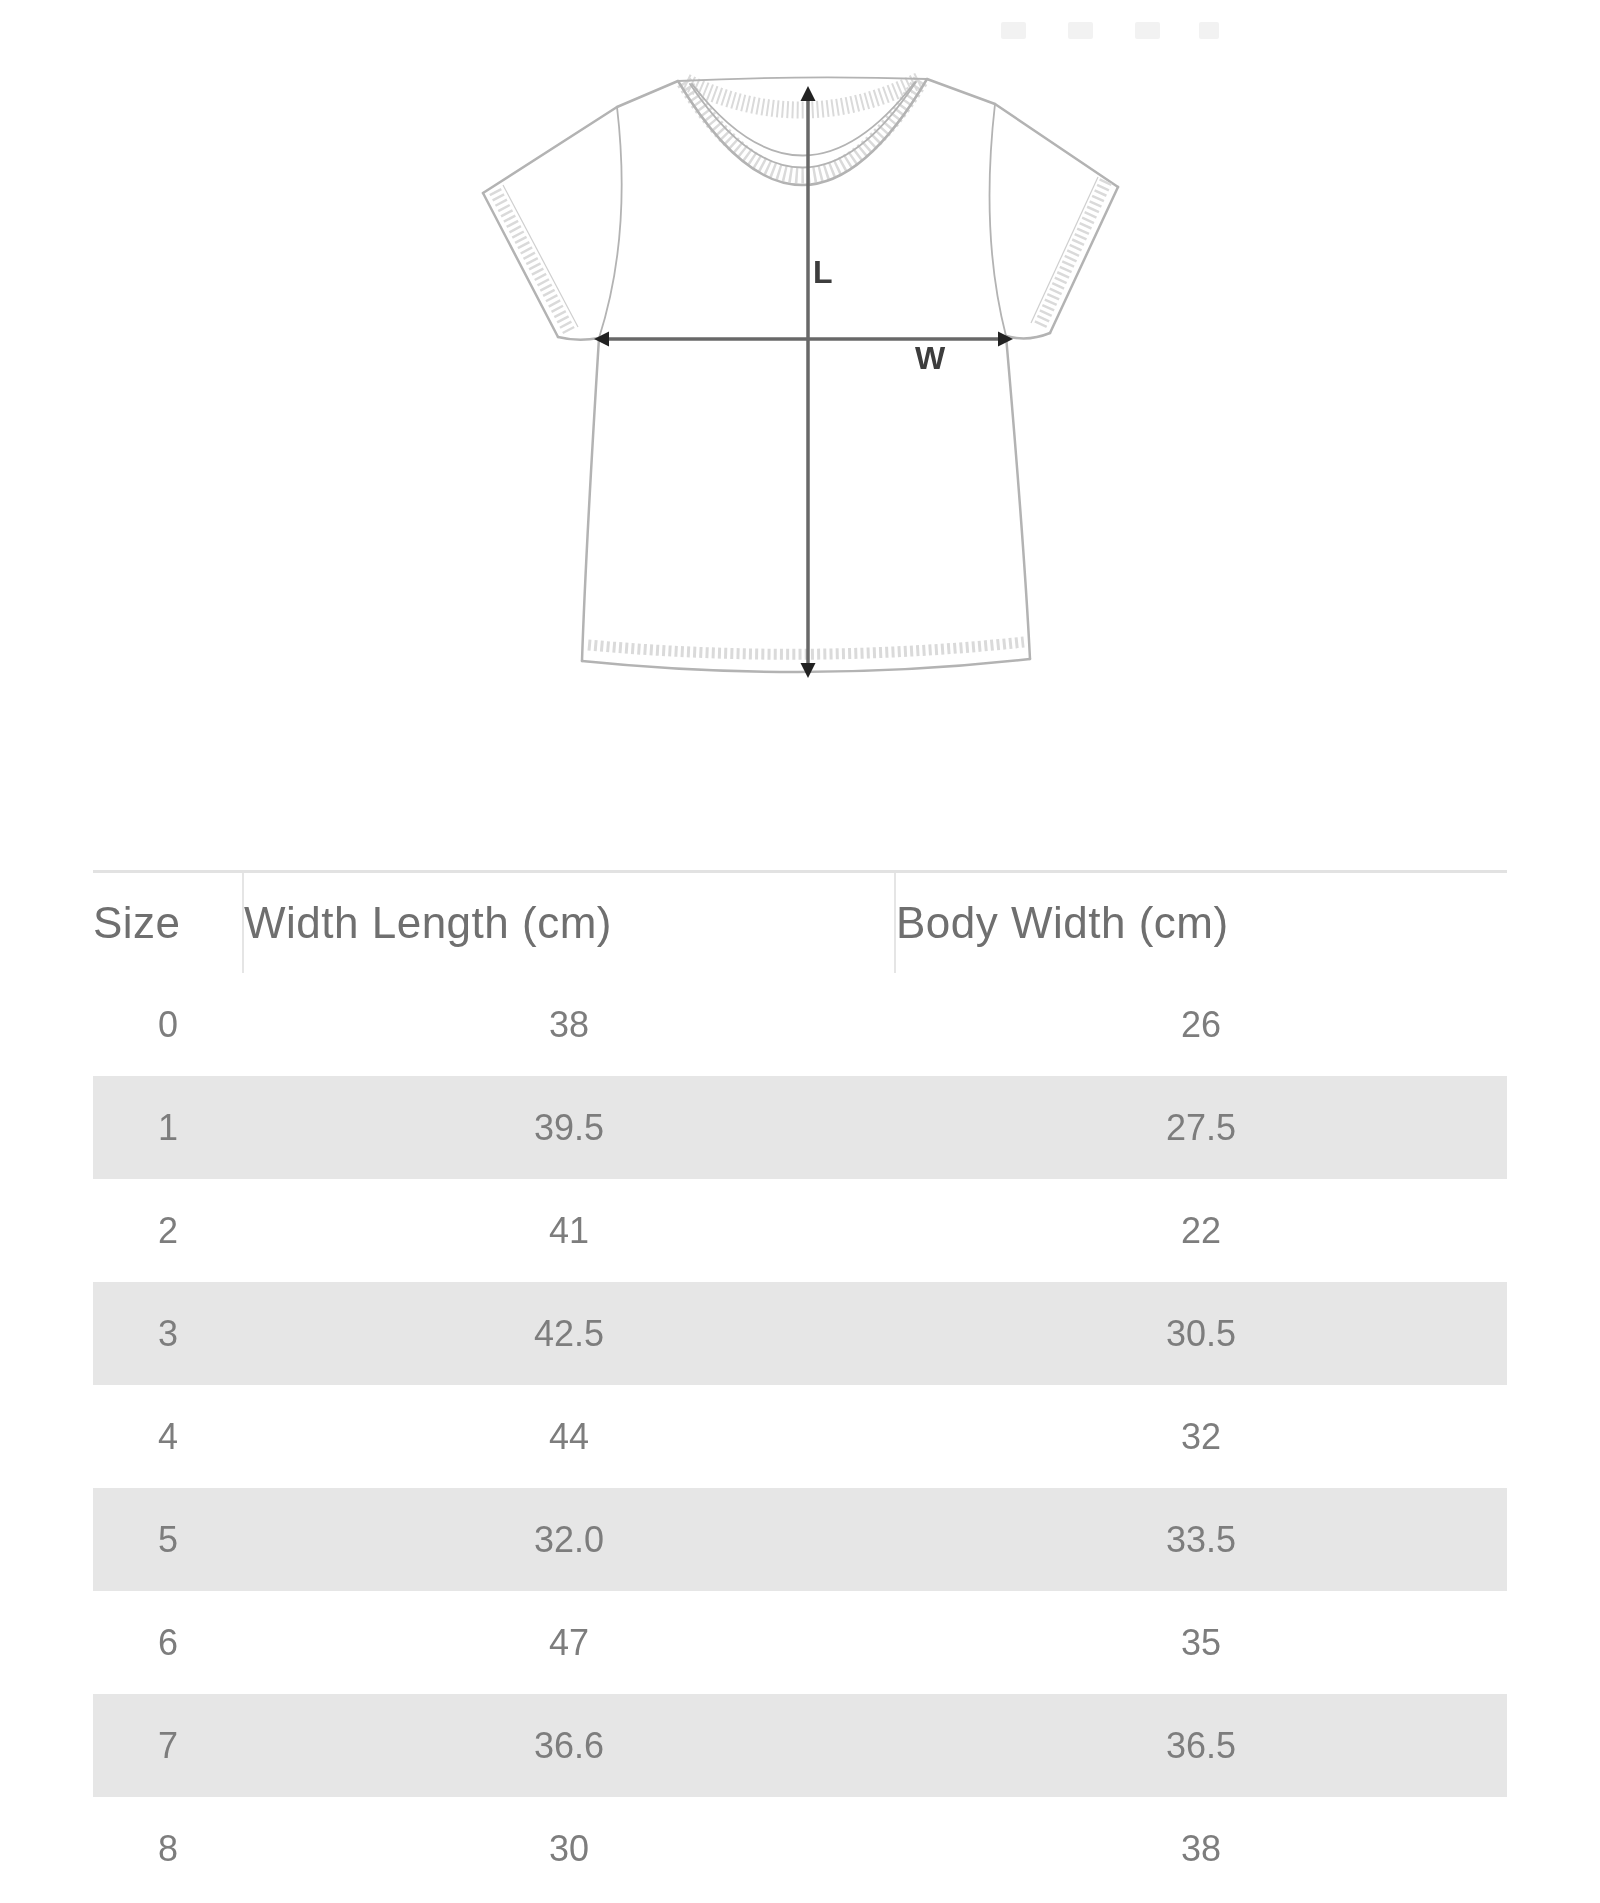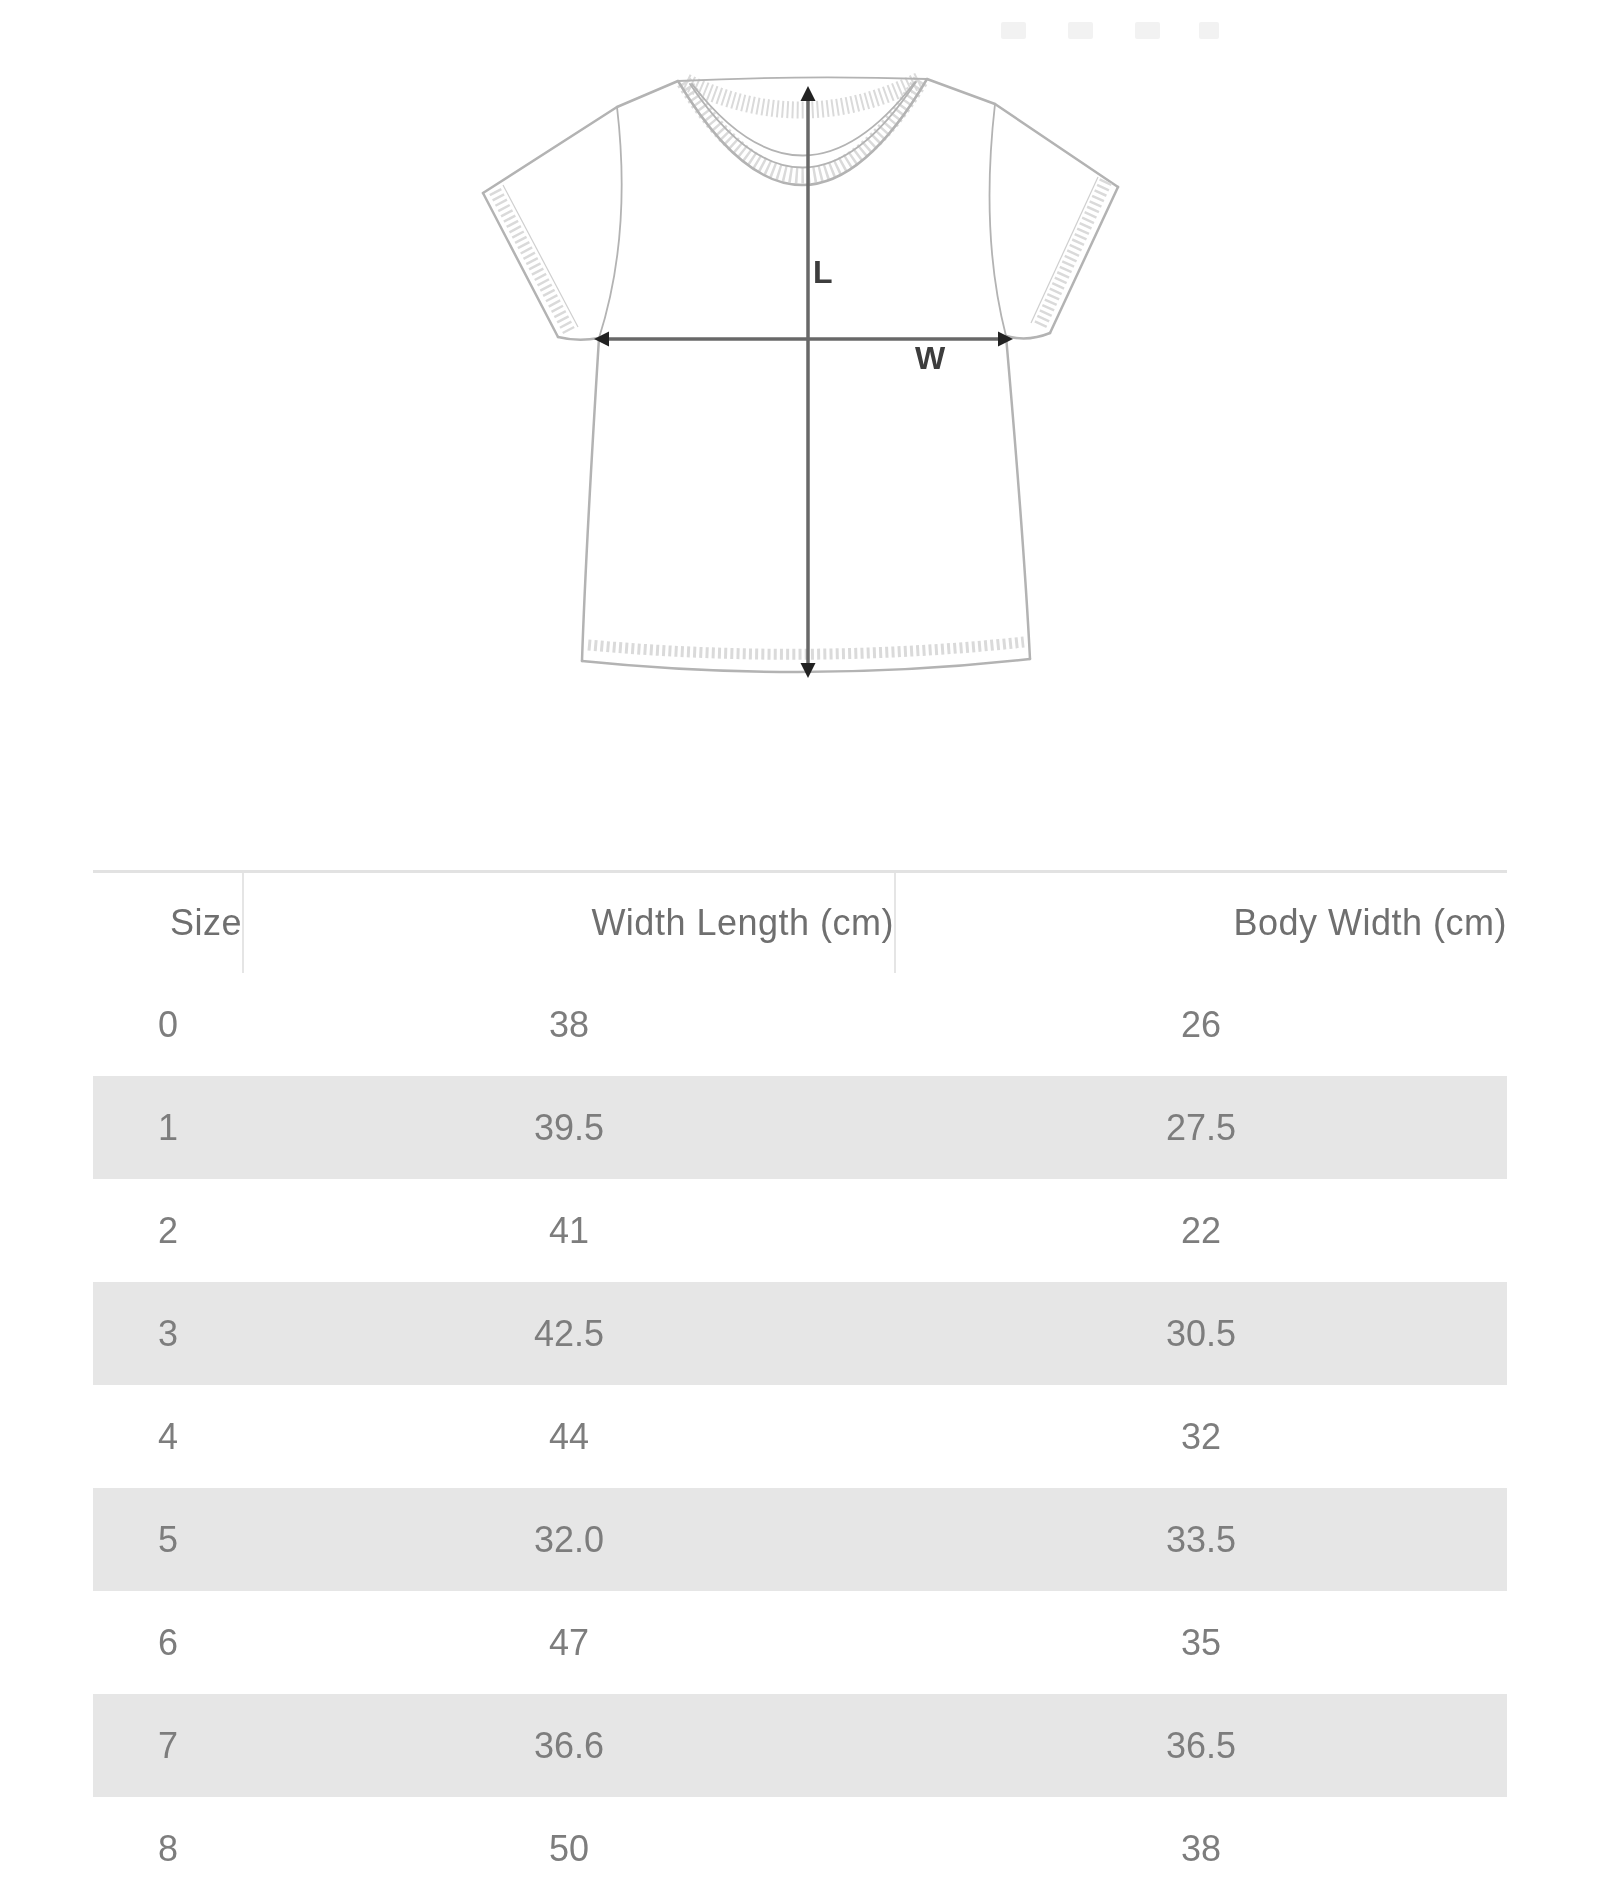--- a/index.html
+++ b/index.html
@@ -36,22 +36,22 @@
   }
   .artifact{fill:#f2f2f2;}
 
   
   .size-chart{position:absolute;left:93px;top:870px;width:1414px;}
   .size-chart table{
     width:100%;border-collapse:collapse;table-layout:fixed;
     border-top:3px solid var(--table-border);
   }
   .size-chart th{
-    height:100px;padding:0;text-align:right;vertical-align:middle;
-    font-size:36px;font-weight:400;color:var(--table-header-text);
+    height:100px;padding:0;text-align:left;vertical-align:middle;
+    font-size:44px;font-weight:400;color:var(--table-header-text);
     letter-spacing:0.5px;
   }
   .size-chart th + th{border-left:2px solid var(--header-divider);}
   .size-chart td{
     height:103px;padding:0;text-align:center;vertical-align:middle;
     font-size:36px;font-weight:400;color:var(--table-text);
   }
   .size-chart tbody tr:nth-child(even){background:var(--row-stripe);}
 </style>
 </head>
@@ -166,20 +166,20 @@
             <td>47</td>
             <td>35</td>
           </tr>
           <tr>
             <td>7</td>
             <td>36.6</td>
             <td>36.5</td>
           </tr>
           <tr>
             <td>8</td>
-            <td>50</td>
+            <td>30</td>
             <td>38</td>
           </tr>
         </tbody>
     </table>
   </div>
 
 </div>
 
 </body></html>

